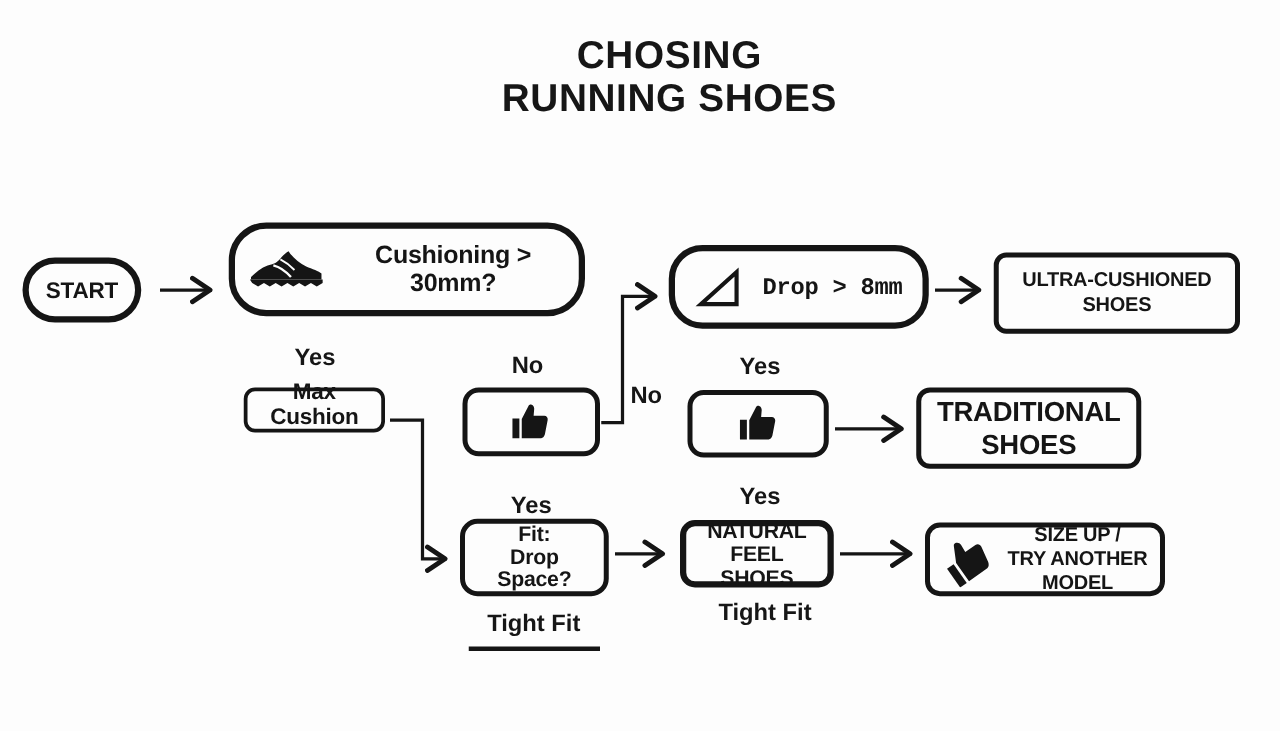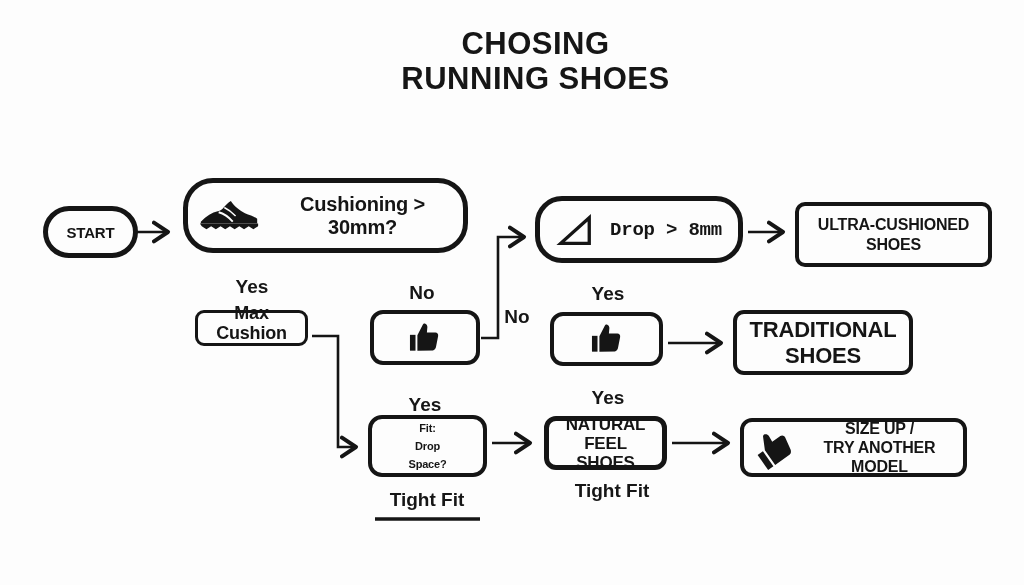--- a/index.html
+++ b/index.html
@@ -43,31 +43,31 @@
     background: #fdfdfd;
     display: flex;
     align-items: center;
     justify-content: center;
     text-align: center;
     font-weight: bold;
     letter-spacing: -0.2px;
   }
   .box .txt { width: 100%; }
   
-  #start        { left: 43px;  top: 206px; width: 95px;  height: 52px; border-width: 5px; border-radius: 27px; font-size: 15px; }
+  #start        { left: 18px;  top: 206px; width: 95px;  height: 52px; border-width: 5px; border-radius: 27px; font-size: 18px; }
   #cushioning   { left: 183px; top: 178px; width: 285px; height: 75px; border-width: 5px; border-radius: 30px; font-size: 20px; gap: 12px; padding: 4px 10px; }
   #max-cushion  { left: 195px; top: 310px; width: 113px; height: 36px; border-width: 3px; border-radius: 9px;  font-size: 18px; line-height: 20px; align-items: flex-end; }
   #thumbs-no    { left: 370px; top: 310px; width: 110px; height: 55px; border-radius: 13px; }
   #drop         { left: 535px; top: 196px; width: 208px; height: 67px; border-width: 5px; border-radius: 27px; font-size: 19px; gap: 16px; font-family: Liberation Mono, monospace; }
   #ultra        { left: 795px; top: 202px; width: 197px; height: 65px; border-radius: 10px; font-size: 16px; line-height: 20px; }
   #thumbs-yes   { left: 550px; top: 312px; width: 113px; height: 54px; border-radius: 13px; }
   #traditional  { left: 733px; top: 310px; width: 180px; height: 65px; border-radius: 11px; font-size: 22px; }
-  #fit          { left: 368px; top: 415px; width: 119px; height: 62px; border-radius: 14px; font-size: 11px; line-height: 18px; }
+  #fit          { left: 368px; top: 415px; width: 119px; height: 62px; border-radius: 14px; font-size: 17px; line-height: 18px; }
   #natural      { left: 544px; top: 416px; width: 123px; height: 54px; border-width: 5px; border-radius: 12px; font-size: 17px; line-height: 19px; }
-  #size-up      { left: 740px; top: 418px; width: 227px; height: 59px; border-radius: 12px; font-size: 16px; line-height: 19px; gap: 8px; padding: 0 8px; }
+  #size-up      { left: 740px; top: 418px; width: 192px; height: 59px; border-radius: 12px; font-size: 16px; line-height: 19px; gap: 8px; padding: 0 8px; }
   
   .lbl {
     position: absolute;
     transform: translate(-50%, -50%);
     font-weight: bold;
     font-size: 19px;
     white-space: nowrap;
     color: #161616;
   }
   #lbl-yes-cushion { left: 252px; top: 287px; }

